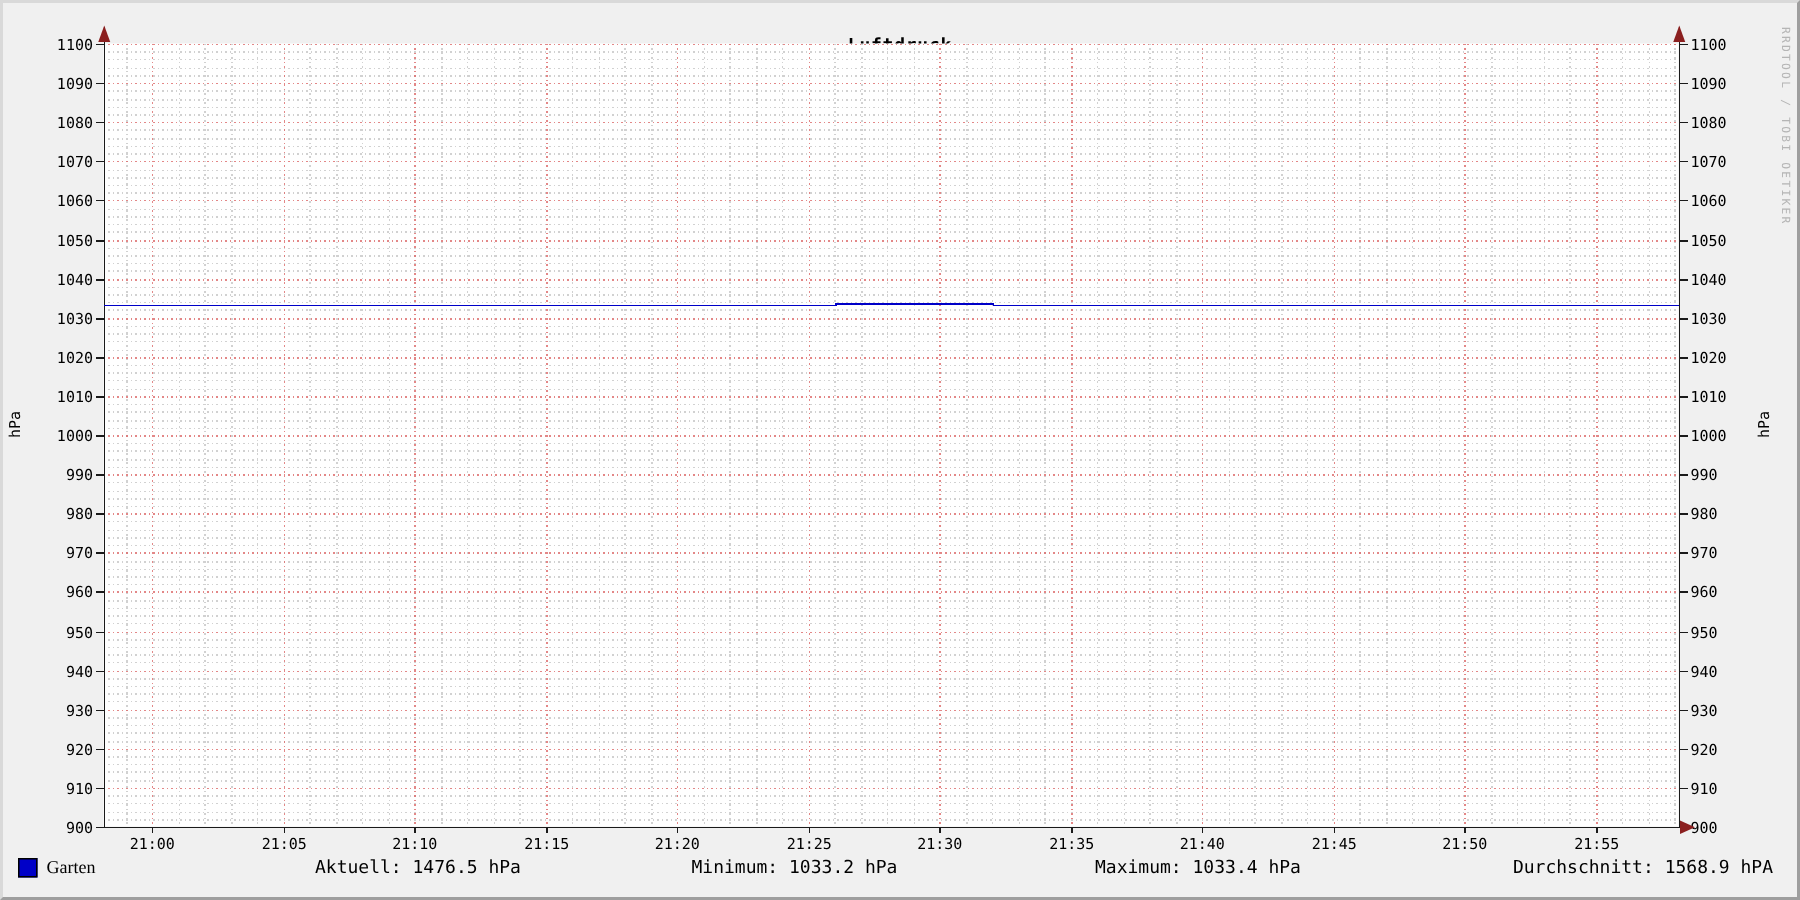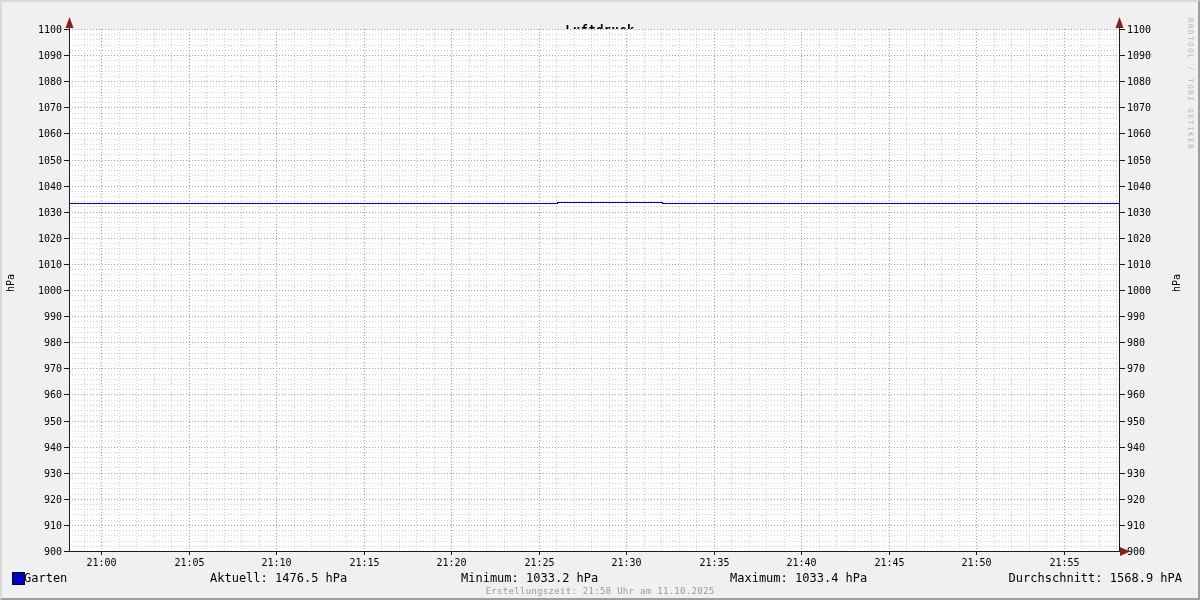--- a/index.html
+++ b/index.html
@@ -38,21 +38,21 @@
   .swatch{
     position:absolute;left:10px;top:570px;
     width:11px;height:11px;
     border:1px solid #000;
     background:#0000c8;
   }
   .legend-text,.stat{
     position:absolute;top:569px;
     font-size:12px;color:#000;white-space:nowrap;line-height:14px;
   }
-  .legend-text{left:22px;}
+  .legend-text{left:29px;font-family:Liberation Serif, serif;}
   .stat.aktuell{left:208px;}
   .stat.minimum{left:459px;}
   .stat.maximum{left:728px;}
   .stat.durchschnitt{right:16px;}
   .footer{
     position:absolute;top:584px;left:0;width:100%;
     text-align:center;
     font-size:9px;color:#9a9a9a;letter-spacing:0.3px;
   }
 </style>
@@ -361,14 +361,13 @@
 
   <div class="legend-row">
     <span class="swatch" style="background: rgb(0, 0, 200);"></span>
     <span class="legend-text">Garten</span>
     <span class="stat aktuell">Aktuell: 1476.5 hPa</span>
     <span class="stat minimum">Minimum: 1033.2 hPa</span>
     <span class="stat maximum">Maximum: 1033.4 hPa</span>
     <span class="stat durchschnitt">Durchschnitt: 1568.9 hPA</span>
   </div>
 
-  <div class="footer">Erstellungszeit: 21:58 Uhr am 11.10.2025</div>
 </div>
 
 </body></html>

